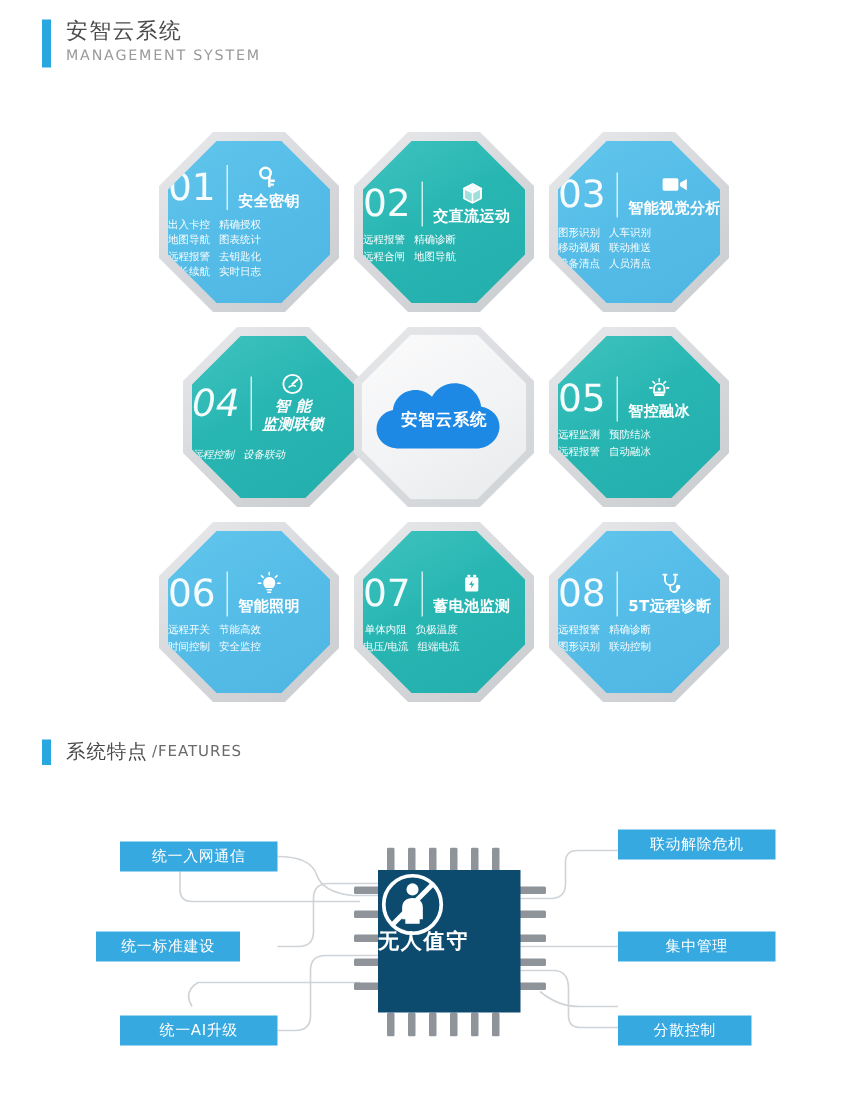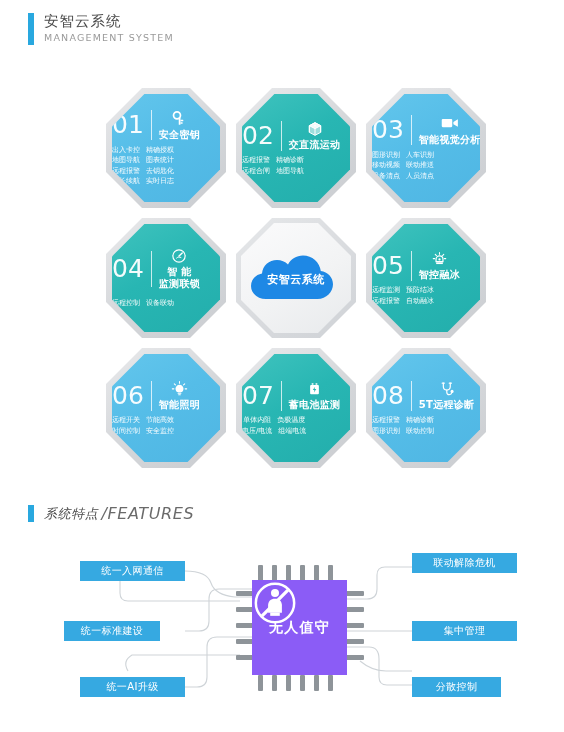--- a/index.html
+++ b/index.html
@@ -56,37 +56,37 @@
     position:absolute; left:5px; top:5px; right:5px; bottom:5px;
     clip-path:polygon(30% 0,70% 0,100% 30%,100% 70%,70% 100%,30% 100%,0 70%,0 30%);
     background:linear-gradient(150deg,#fbfbfc 0%,#f2f3f4 55%,#e8eaec 100%);
     display:flex; align-items:center; justify-content:center;
   }
   .cloud-wrap { position:relative; width:104px; height:62px; display:flex; align-items:center; justify-content:center; }
   .cloud-wrap svg { position:absolute; left:0; top:0; }
   .cloud-label { position:relative; font-size:11px; color:#ffffff; font-weight:bold; letter-spacing:.5px; z-index:2; margin-top:2px; }
 
   
-  .feat-head { position:absolute; left:28px; top:504px; display:flex; align-items:center;font-style:italic; }
+  .feat-head { position:absolute; left:28px; top:492px; display:flex; align-items:center; }
   .feat-bar { width:6px; height:17px; background:#29A8DF; margin-right:10px; }
   .feat-cn { font-size:13px; color:#4a4a4a; letter-spacing:.6px; }
-  .feat-en { font-size:16px; color:#6a6a6a; letter-spacing:.6px; margin-left:3px; }
+  .feat-en { font-size:10px; color:#6a6a6a; letter-spacing:.6px; margin-left:3px; }
 
   
   .diagram { position:absolute; left:0; top:535px; width:564px; height:190px; }
   .diagram svg { position:absolute; left:0; top:0; }
   .lbl {
     position:absolute; height:20px; background:#36A9E1; color:#ffffff;
     font-size:10px; display:flex; align-items:center; justify-content:center;
     letter-spacing:.4px; white-space:nowrap;
   }
   .chip {
     position:absolute; left:252px; top:45px; width:95px; height:95px;
-    background:#8b5cf6; display:flex; flex-direction:column;
-    align-items:center; justify-content:center; z-index:3;
+    background:#0c4a6e; display:flex; flex-direction:column;
+    justify-content:center; z-index:3;
   }
   .chip-icon { width:46px; height:46px; margin-bottom:2px; }
   .chip-label { font-size:14px; color:#ffffff; font-weight:bold; letter-spacing:1.2px; }
   .pins { position:absolute; z-index:2; }
 </style>
 </head>
 <body>
 
 <div class="header">
   <div class="header-bar"></div>
@@ -194,21 +194,21 @@
             <span>联动推送</span>
           </div>
         <div class="subline">
             <span>设备清点</span>
             <span>人员清点</span>
           </div>
       </div>
     </div>
   </div>
 
-  <div class="cellwrap" style="left:0px;   top:130px;">
+  <div class="cellwrap" style="left:16px;   top:130px;font-style:italic;">
     <div class="oct oct-shadow"></div>
     <div class="oct-inner c-teal">
       <div class="toprow">
         <div class="numtxt">04</div>
         <div class="divline" style="height:36px"></div>
         <div class="ttlbox">
           <div class="icn">
             <svg width="16" height="16" viewBox="0 0 24 24" fill="none" stroke="#fff" stroke-width="1.8">
                 <circle cx="12" cy="12" r="9.2"></circle>
                 <path d="M12 12 16.8 7.6" stroke-linecap="round" stroke-width="2.2"></path>

